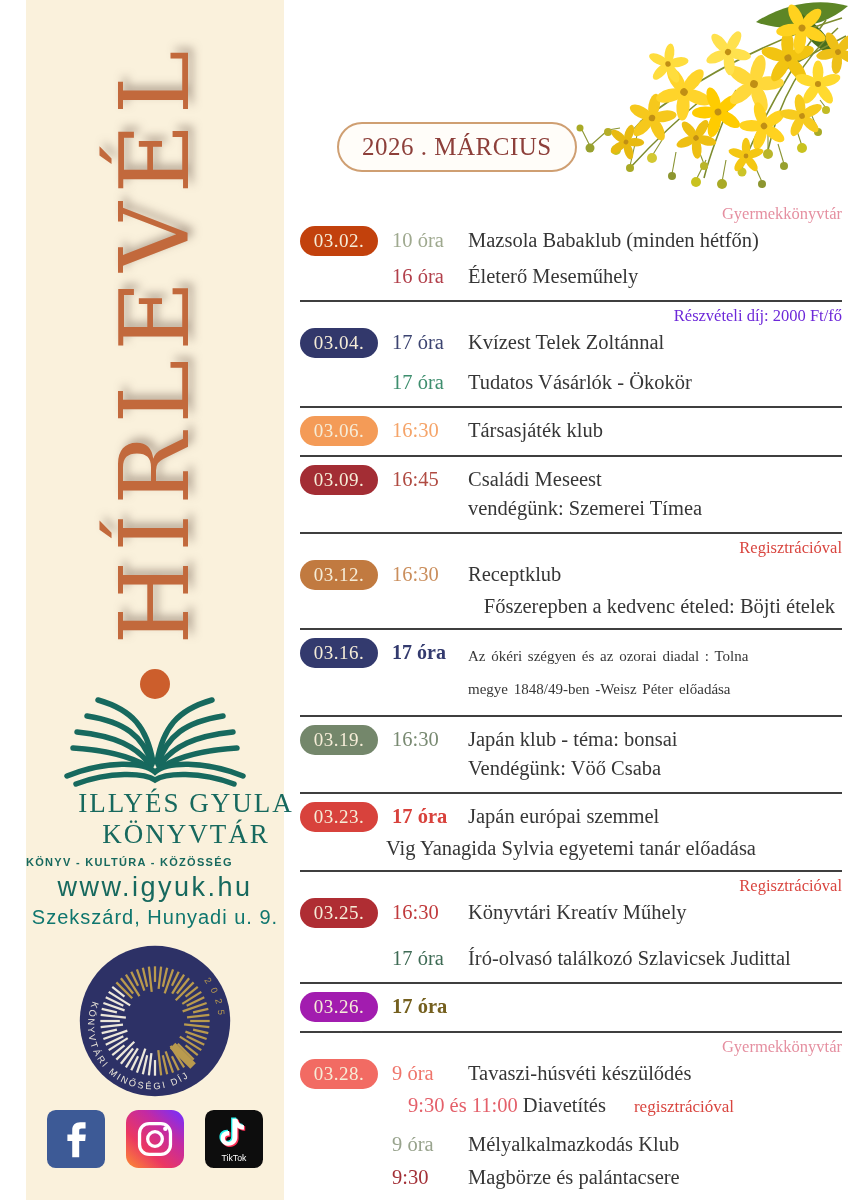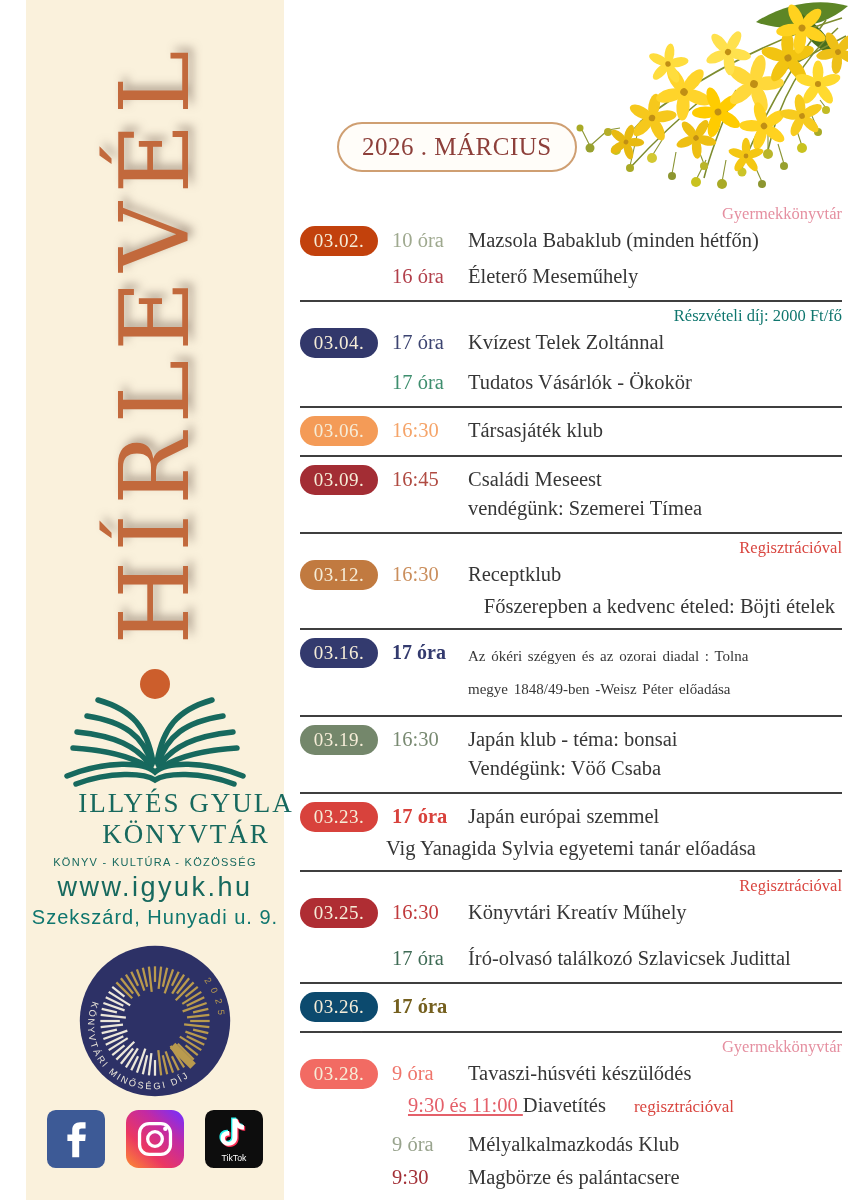--- a/index.html
+++ b/index.html
@@ -8,22 +8,22 @@
   
   .sidebar{position:absolute;left:26px;top:0;width:258px;height:1200px;background:#faf1dc;}
   .vtitle-wrap{position:absolute;top:18px;left:0;width:258px;height:650px;
                display:flex;align-items:center;justify-content:center;}
   .vtitle{transform:rotate(-90deg);white-space:nowrap;font-family:"DejaVu Serif",serif;
           font-size:96px;letter-spacing:9px;color:#c2693c;
           text-shadow:5px 5px 8px rgba(120,100,85,.5);}
   .logo{position:absolute;top:666px;left:50%;transform:translateX(-50%);}
   .lib-name{position:absolute;top:788px;width:100%;text-align:center;color:#17695e;
             font-size:27px;letter-spacing:2px;line-height:31px;padding-left:31px;}
-  .tagline{position:absolute;top:856px;width:100%;text-align:center;color:#17695e;
-           font-family:"Liberation Sans",sans-serif;font-size:11px;font-weight:normal;letter-spacing:1.3px;}
+  .tagline{position:absolute;top:856px;width:100%;color:#17695e;
+           font-family:"Liberation Sans",sans-serif;font-size:11px;font-weight:bold;letter-spacing:1.3px;}
   .website{position:absolute;top:872px;width:100%;text-align:center;color:#17695e;
            font-family:"Liberation Sans",sans-serif;font-size:27px;letter-spacing:2.5px;}
   .address{position:absolute;top:906px;width:100%;text-align:center;color:#0f766e;
            font-family:"Liberation Sans",sans-serif;font-size:20px;letter-spacing:1px;}
   .award{position:absolute;top:938px;left:50%;transform:translateX(-50%);}
   .social{position:absolute;top:1110px;width:100%;display:flex;gap:21px;justify-content:center;}
   .social span{display:block;width:58px;height:58px;cursor:pointer;}
   
   .main{position:absolute;left:285px;top:0;width:563px;height:1200px;}
   .flowers{position:absolute;top:0;right:0;}
@@ -285,21 +285,21 @@
             <span class="text">Mazsola Babaklub (minden hétfőn)</span>
           </div>
           <div class="line" style="margin-top: 6px;">
             <span class="pill-spacer"></span>
             <span class="time" style="color: rgb(178, 64, 75);">16 óra</span>
             <span class="text">Életerő Meseműhely</span>
           </div>
         </div>
         <div class="divider"></div>
         <div class="event">
-          <div class="note" style="color: #0f766e;">Részvételi díj: 2000 Ft/fő</div>
+          <div class="note" style="color: #6d28d9;">Részvételi díj: 2000 Ft/fő</div>
           <div class="line">
             <span class="pill" style="background: rgb(50, 56, 107);">03.04.</span>
             <span class="time" style="color: rgb(60, 68, 113);">17 óra</span>
             <span class="text">Kvízest Telek Zoltánnal</span>
           </div>
           <div class="line" style="margin-top: 10px;">
             <span class="pill-spacer"></span>
             <span class="time" style="color: rgb(62, 142, 110);">17 óra</span>
             <span class="text">Tudatos Vásárlók - Ökokör</span>
           </div>
@@ -368,33 +368,33 @@
           </div>
           <div class="line" style="margin-top: 16px;">
             <span class="pill-spacer"></span>
             <span class="time" style="color: rgb(62, 107, 85);">17 óra</span>
             <span class="text">Író-olvasó találkozó Szlavicsek Judittal</span>
           </div>
         </div>
         <div class="divider"></div>
         <div class="event">
           <div class="line">
-            <span class="pill" style="background: #0c4a6e;">03.26.</span>
+            <span class="pill" style="background: #a21caf;">03.26.</span>
             <span class="time bold" style="color: rgb(117, 96, 31);">17 óra</span>
           </div>
         </div>
         <div class="divider"></div>
         <div class="event">
           <div class="note" style="color: rgb(229, 143, 160);">Gyermekkönyvtár</div>
           <div class="line">
             <span class="pill" style="background: rgb(242, 107, 99);">03.28.</span>
             <span class="time" style="color: rgb(239, 117, 107);">9 óra</span>
             <span class="text">Tavaszi-húsvéti készülődés</span>
           </div>
-          <div class="cont"><span class="prefix" style="color: rgb(228, 96, 106); text-decoration: underline;">9:30 és 11:00 </span><span>Diavetítés</span><span class="side-note" style="color: rgb(217, 69, 63);">regisztrációval</span></div>
+          <div class="cont"><span class="prefix" style="color: rgb(228, 96, 106);">9:30 és 11:00 </span><span>Diavetítés</span><span class="side-note" style="color: rgb(217, 69, 63);">regisztrációval</span></div>
           <div class="line" style="margin-top: 10px;">
             <span class="pill-spacer"></span>
             <span class="time" style="color: rgb(152, 163, 141);">9 óra</span>
             <span class="text">Mélyalkalmazkodás Klub</span>
           </div>
           <div class="line" style="margin-top: 4px;">
             <span class="pill-spacer"></span>
             <span class="time" style="color: rgb(163, 48, 55);">9:30</span>
             <span class="text">Magbörze és palántacsere</span>
           </div>

